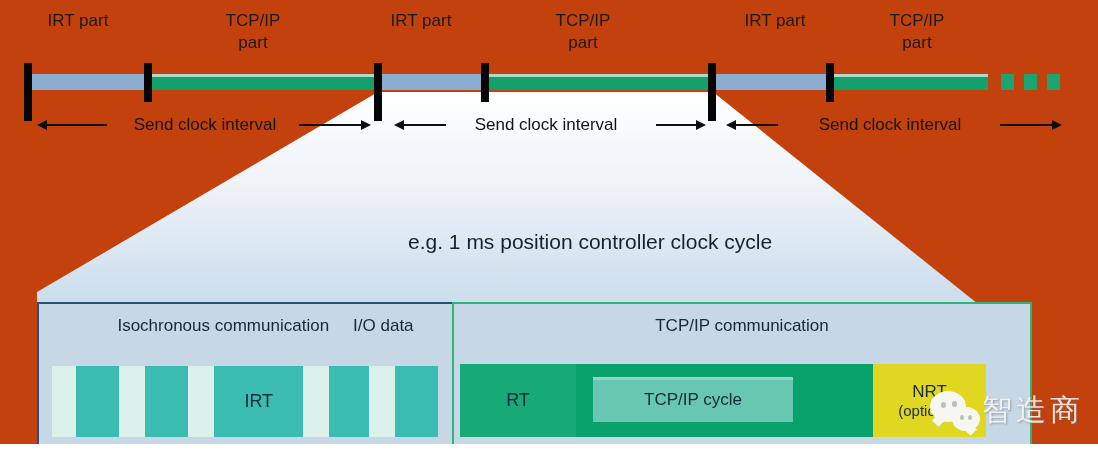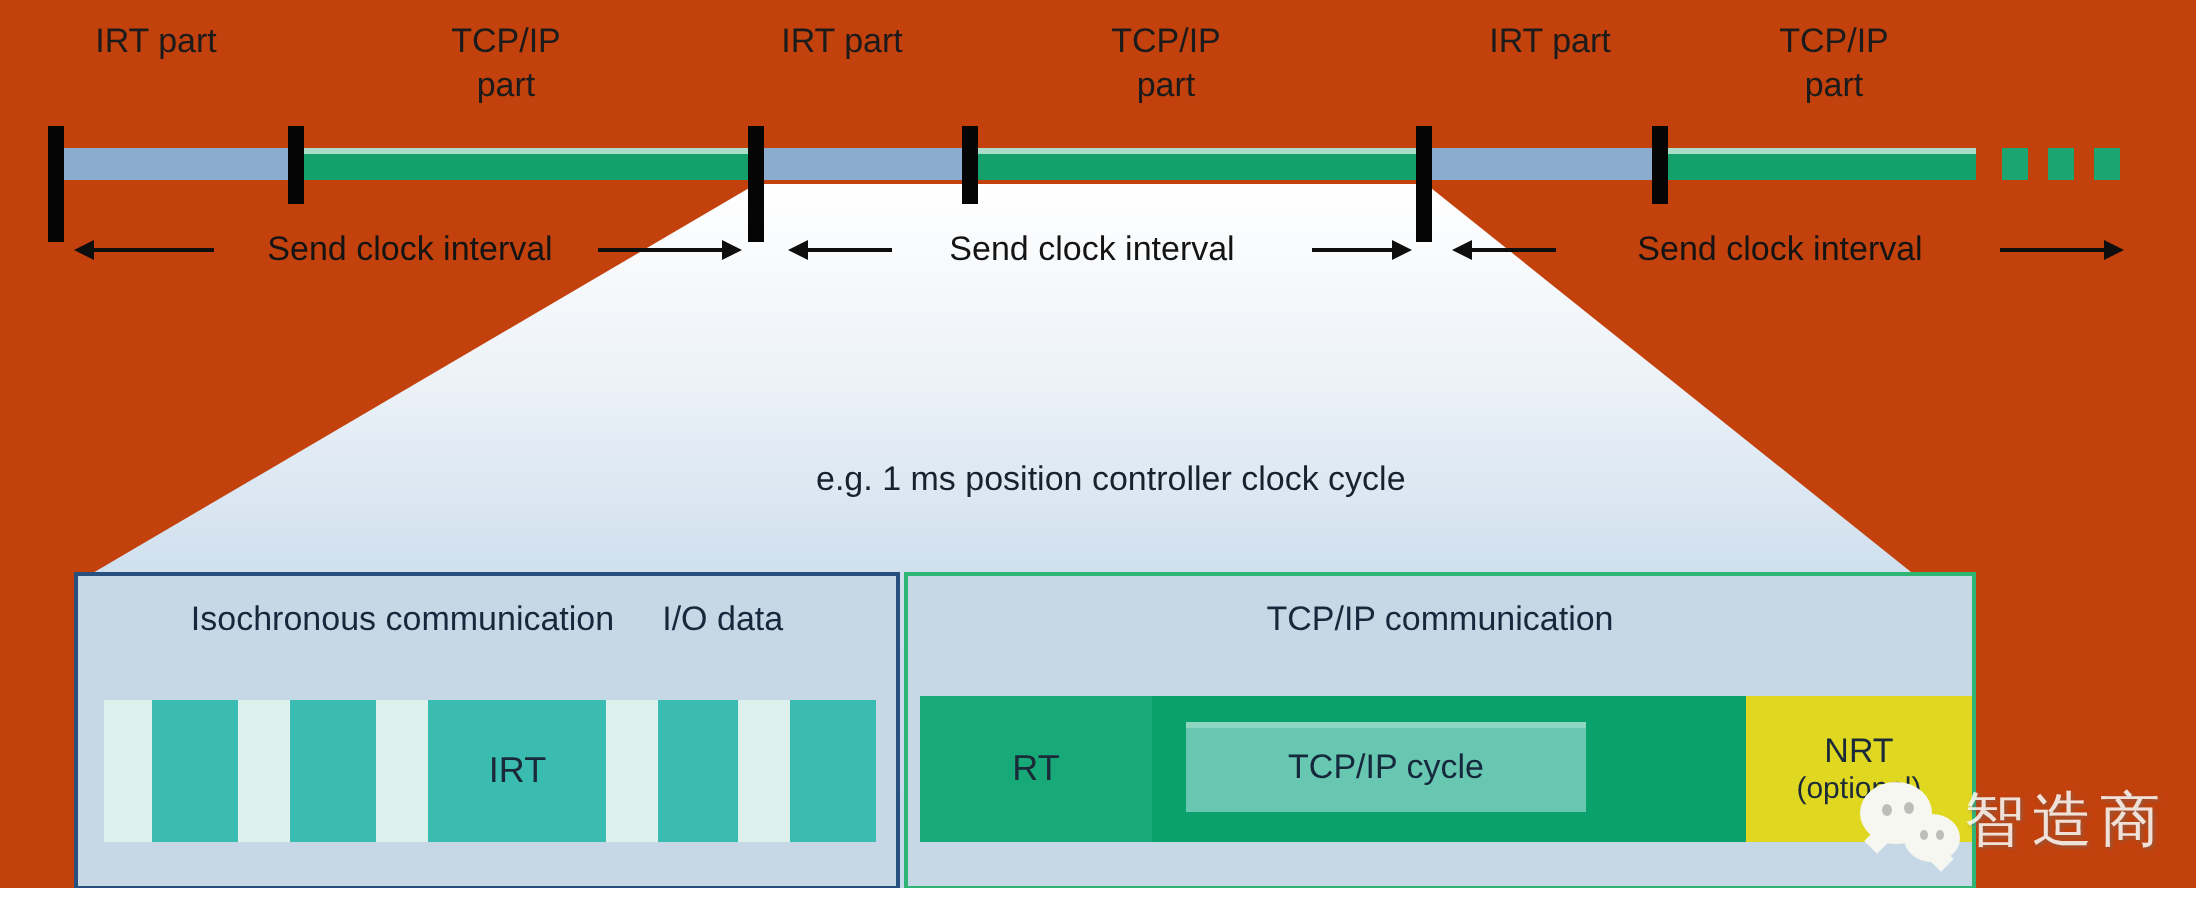--- a/index.html
+++ b/index.html
@@ -25,24 +25,24 @@
 
   .interval-label{position:absolute;top:115px;transform:translateX(-50%);
     font-size:17px;color:#141414;white-space:nowrap;}
   .arrow{position:absolute;top:124px;height:2px;background:#0e0e0e;}
   .arrow::after{content:"";position:absolute;width:0;height:0;top:-4px;
     border-top:5px solid transparent;border-bottom:5px solid transparent;}
   .arrow.left::after{left:-10px;border-right:10px solid #0e0e0e;}
   .arrow.right::after{right:-10px;border-left:10px solid #0e0e0e;}
 
   
-  #cycle-note{position:absolute;left:408px;top:230px;font-size:17px;color:#17222e;}
+  #cycle-note{position:absolute;left:408px;top:230px;font-size:21px;color:#17222e;}
 
   
-  .dbox{position:absolute;top:286px;height:155px;background:#c6d7e6;}
+  .dbox{position:absolute;top:302px;height:155px;background:#c6d7e6;padding-left:44px;}
   #box-left{left:37px;width:409px;border:2px solid #27507e;}
   #box-right{left:452px;width:532px;border:2px solid #2eb576;}
   .dbox-title{position:absolute;left:0;right:0;top:12px;text-align:center;
     font-size:17px;color:#16283c;}
   #box-left .dbox-title{display:flex;justify-content:center;gap:24px;}
 
   #irt-cells{position:absolute;left:13px;top:62px;width:386px;height:71px;
     display:flex;gap:2px;background:#dcf0ec;}
   .cell{background:#3abcb1;height:100%;margin-left:24px;}
   .cell span{display:flex;width:100%;height:100%;align-items:center;justify-content:center;

